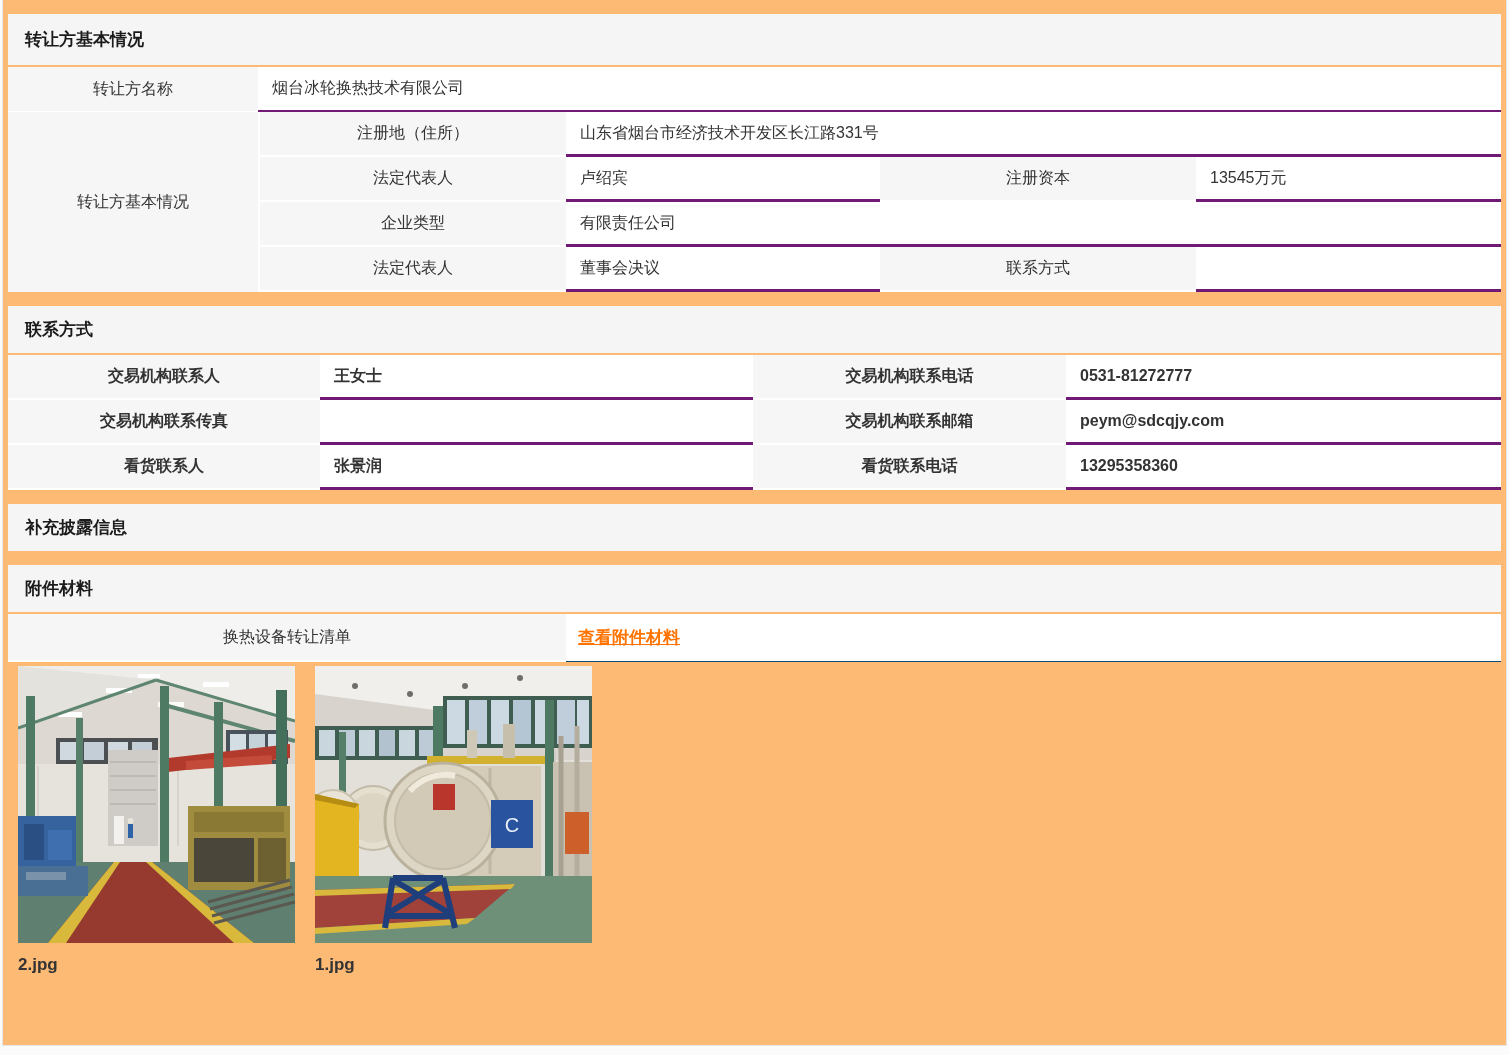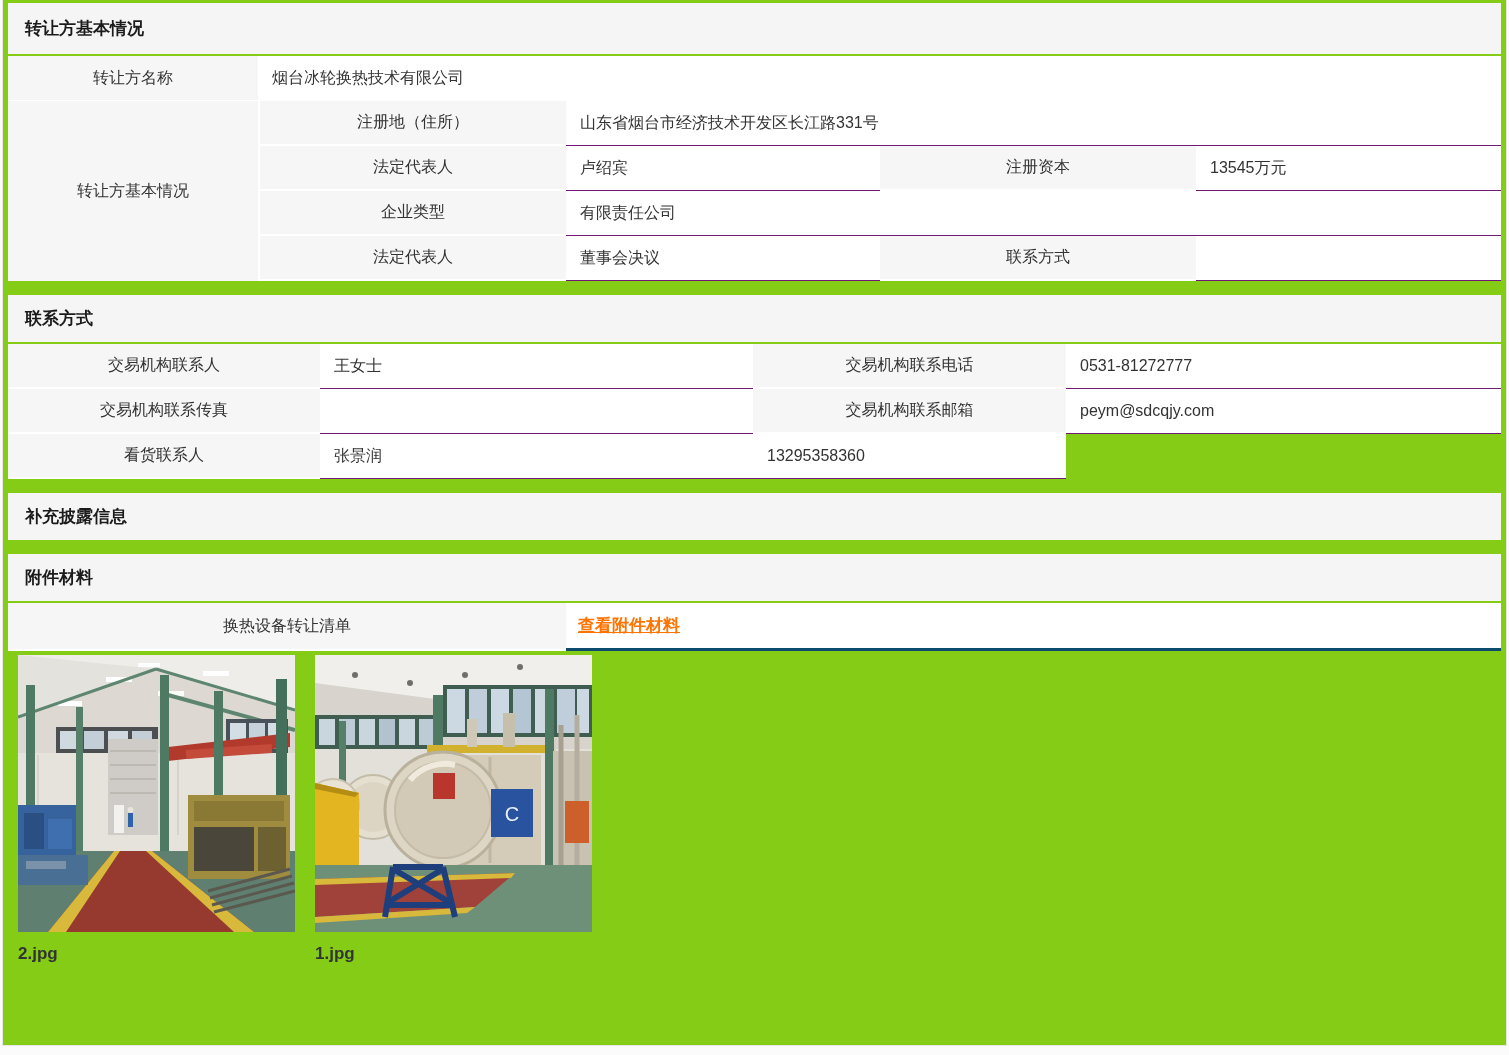--- a/index.html
+++ b/index.html
@@ -8,24 +8,24 @@
     width: 1509px; height: 1055px;
     background: #fbfbfb;
     font-family: "Liberation Sans", "DejaVu Sans", sans-serif;
     color: #333;
     overflow: hidden;
   }
   .container {
     margin: 0 2px;
     width: 1505px;
     height: 1046px;
-    background: #84cc16;
+    background: #fdba74;
     border: 1px solid #e6e6e6;
     border-top: none;
-    padding: 3px 5px 0 5px;
+    padding: 14px 5px 0 5px;
   }
   .section { margin-bottom: 14px; }
   .sec-header {
     height: 47px;
     background: #f5f5f5;
     display: flex;
     align-items: center;
     padding: 0 17px;
     font-size: 17px;
     font-weight: bold;
@@ -40,54 +40,55 @@
     display: flex; align-items: center; justify-content: center;
     font-size: 16px; color: #333;
     border-bottom: 2px solid #fff;
     text-align: right;
   }
   .vc {  
     background: #fff;
     display: flex; align-items: center;
     padding: 0 14px;
     font-size: 16px; color: #333;
-    border-bottom: 1px solid #701a75;
+    border-bottom: 3px solid #701a75;
   }
 
   
   .t1 {
     display: grid;
     grid-template-columns: 250px 308px 314px 316px 1fr;
     grid-auto-rows: 45px;
   }
   .t1 .row1 { height: 46px; }
   .t1 .merged { grid-column: 1; grid-row: 2 / 6; border-bottom: none; }
   .t1 .sep-left { border-left: 2px solid #fff; }
   .t1 .span-right { grid-column: 3 / 6; }
   .t1 .span-all { grid-column: 2 / 6; }
 
   
   .t2 {
     display: grid;
     grid-template-columns: 312px 433px 313px 1fr;
     grid-auto-rows: 45px;
+    font-weight: bold;
   }
 
   
   .t3 .empty-row {
     height: 45px;
     display: flex; align-items: center; justify-content: center;
     font-size: 16px;
     border-bottom: 1px solid #ececec;
     background: #fff;
   }
 
   
   .t4 { display: grid; grid-template-columns: 558px 1fr; grid-auto-rows: 48px; }
-  .t4 .link-cell { border-bottom: 3px solid #0c4a6e; padding-left: 12px; text-align: center; }
+  .t4 .link-cell { border-bottom: 1px solid #0c4a6e; padding-left: 12px; text-align: center; }
   a.attach-link {
     color: #ff7300;
     font-size: 17px;
     font-weight: bold;
     text-decoration: underline;
     cursor: pointer;
   }
 
   
   .thumbs {
@@ -152,20 +153,21 @@
       <div class="lc">交易机构联系电话</div>
       <div class="vc">0531-81272777</div>
 
       <div class="lc">交易机构联系传真</div>
       <div class="vc"></div>
       <div class="lc">交易机构联系邮箱</div>
       <div class="vc">peym@sdcqjy.com</div>
 
       <div class="lc">看货联系人</div>
       <div class="vc">张景润</div>
+      <div class="lc">看货联系电话</div>
       <div class="vc">13295358360</div>
     </div>
   </div>
 
   <div class="section t3">
     <div class="sec-header">补充披露信息</div>
   </div>
 
   <div class="section" style="margin-bottom:9px;">
     <div class="sec-header">附件材料</div>

